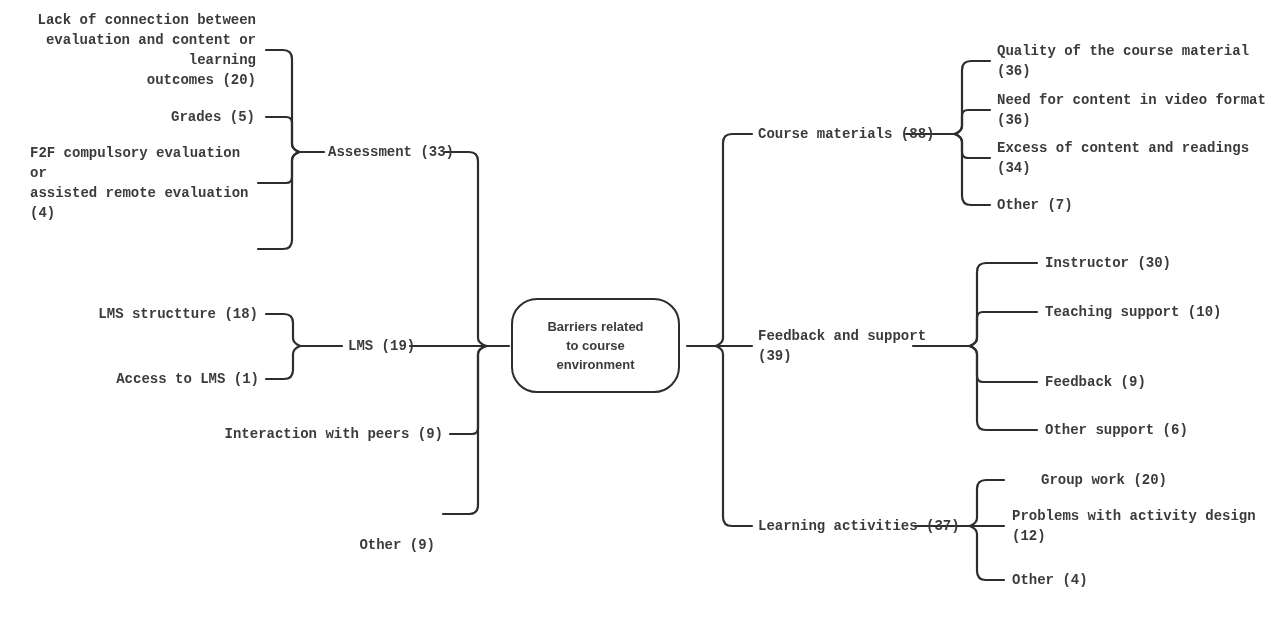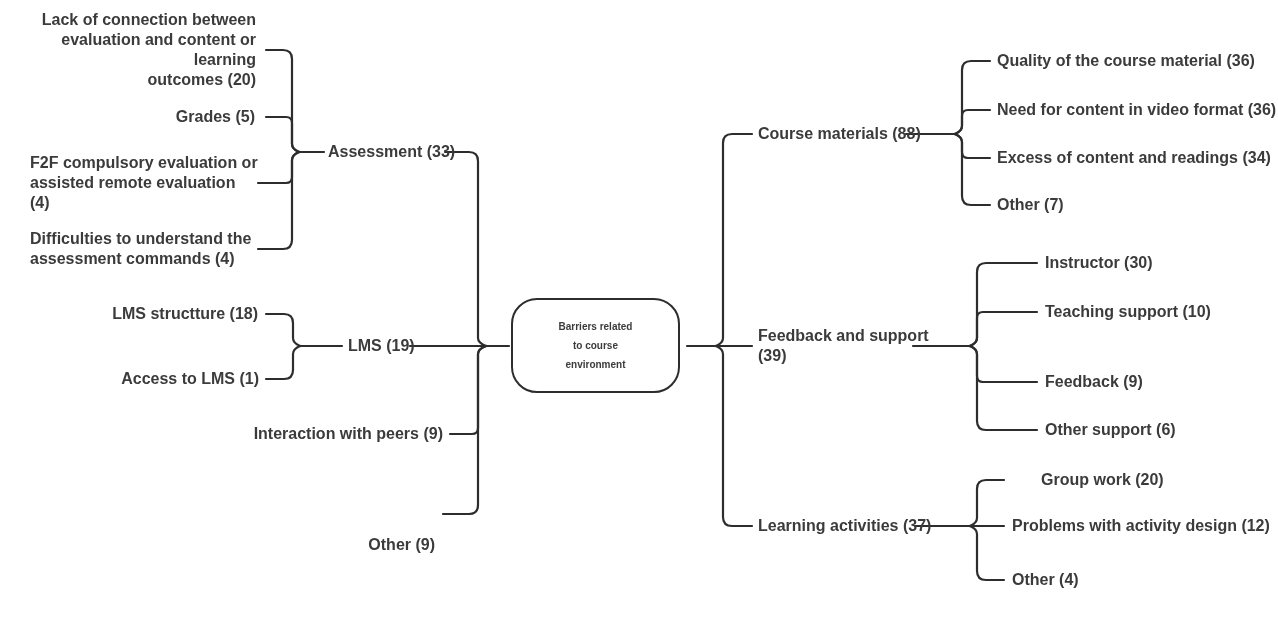--- a/index.html
+++ b/index.html
@@ -8,36 +8,37 @@
     width:1278px;height:628px;
     background:#ffffff;
     font-family:"Liberation Sans","DejaVu Sans",sans-serif;
     overflow:hidden;
   }
   #wires{position:absolute;left:0;top:0;}
   .lbl{
     position:absolute;
     transform:translateY(-50%);
     font-weight:bold;
-    font-size:16px;
+    font-size:14px;
     line-height:20px;
     color:#3b3b3b;
     white-space:pre-line;
+    font-family:Liberation Mono, monospace;
   }
   .r{text-align:right;}
   .c{}
   #center-node{
     position:absolute;
     left:511px;top:298px;width:169px;height:95px;
     border:2.5px solid #2d2d2d;
     border-radius:26px;
     box-sizing:border-box;
     display:flex;align-items:center;justify-content:center;
     text-align:center;
-    font-weight:bold;font-size:10px;line-height:19px;color:#3b3b3b;
+    font-weight:bold;font-size:13px;line-height:19px;color:#3b3b3b;
     white-space:pre-line;
     background:#ffffff;
   }
 </style>
 </head>
 <body>
 
 <div id="canvas">
 
   <svg id="wires" width="1278" height="628" viewBox="0 0 1278 628" fill="none" stroke="#2d2d2d" stroke-width="2.2" stroke-linecap="round" stroke-linejoin="round">
@@ -103,22 +104,20 @@
   <div class="lbl" style="left:348px;top:346px;">LMS (19)</div>
   <div class="lbl r" style="right:835px;top:434px;">Interaction with peers (9)</div>
   <div class="lbl r" style="right:843px;top:514px;margin-top:31px;">Other (9)</div>
 
   <div class="lbl r" style="right:1022px;top:50px;">Lack of connection between
 evaluation and content or learning
 outcomes (20)</div>
   <div class="lbl r" style="right:1023px;top:117px;">Grades (5)</div>
   <div class="lbl c" style="left:30px;width:228px;top:183px;">F2F compulsory evaluation or
 assisted remote evaluation (4)</div>
-  <div class="lbl c" style="left:30px;width:228px;top:249px;">Difficulties to understand the
-assessment commands (4)</div>
 
   <div class="lbl r" style="right:1020px;top:314px;">LMS structture (18)</div>
   <div class="lbl r" style="right:1019px;top:379px;">Access to LMS (1)</div>
 
   <div class="lbl" style="left:758px;top:134px;">Course materials (88)</div>
   <div class="lbl" style="left:758px;top:346px;">Feedback and support
 (39)</div>
   <div class="lbl" style="left:758px;top:526px;">Learning activities (37)</div>
 
   <div class="lbl" style="left:997px;top:61px;">Quality of the course material (36)</div>

